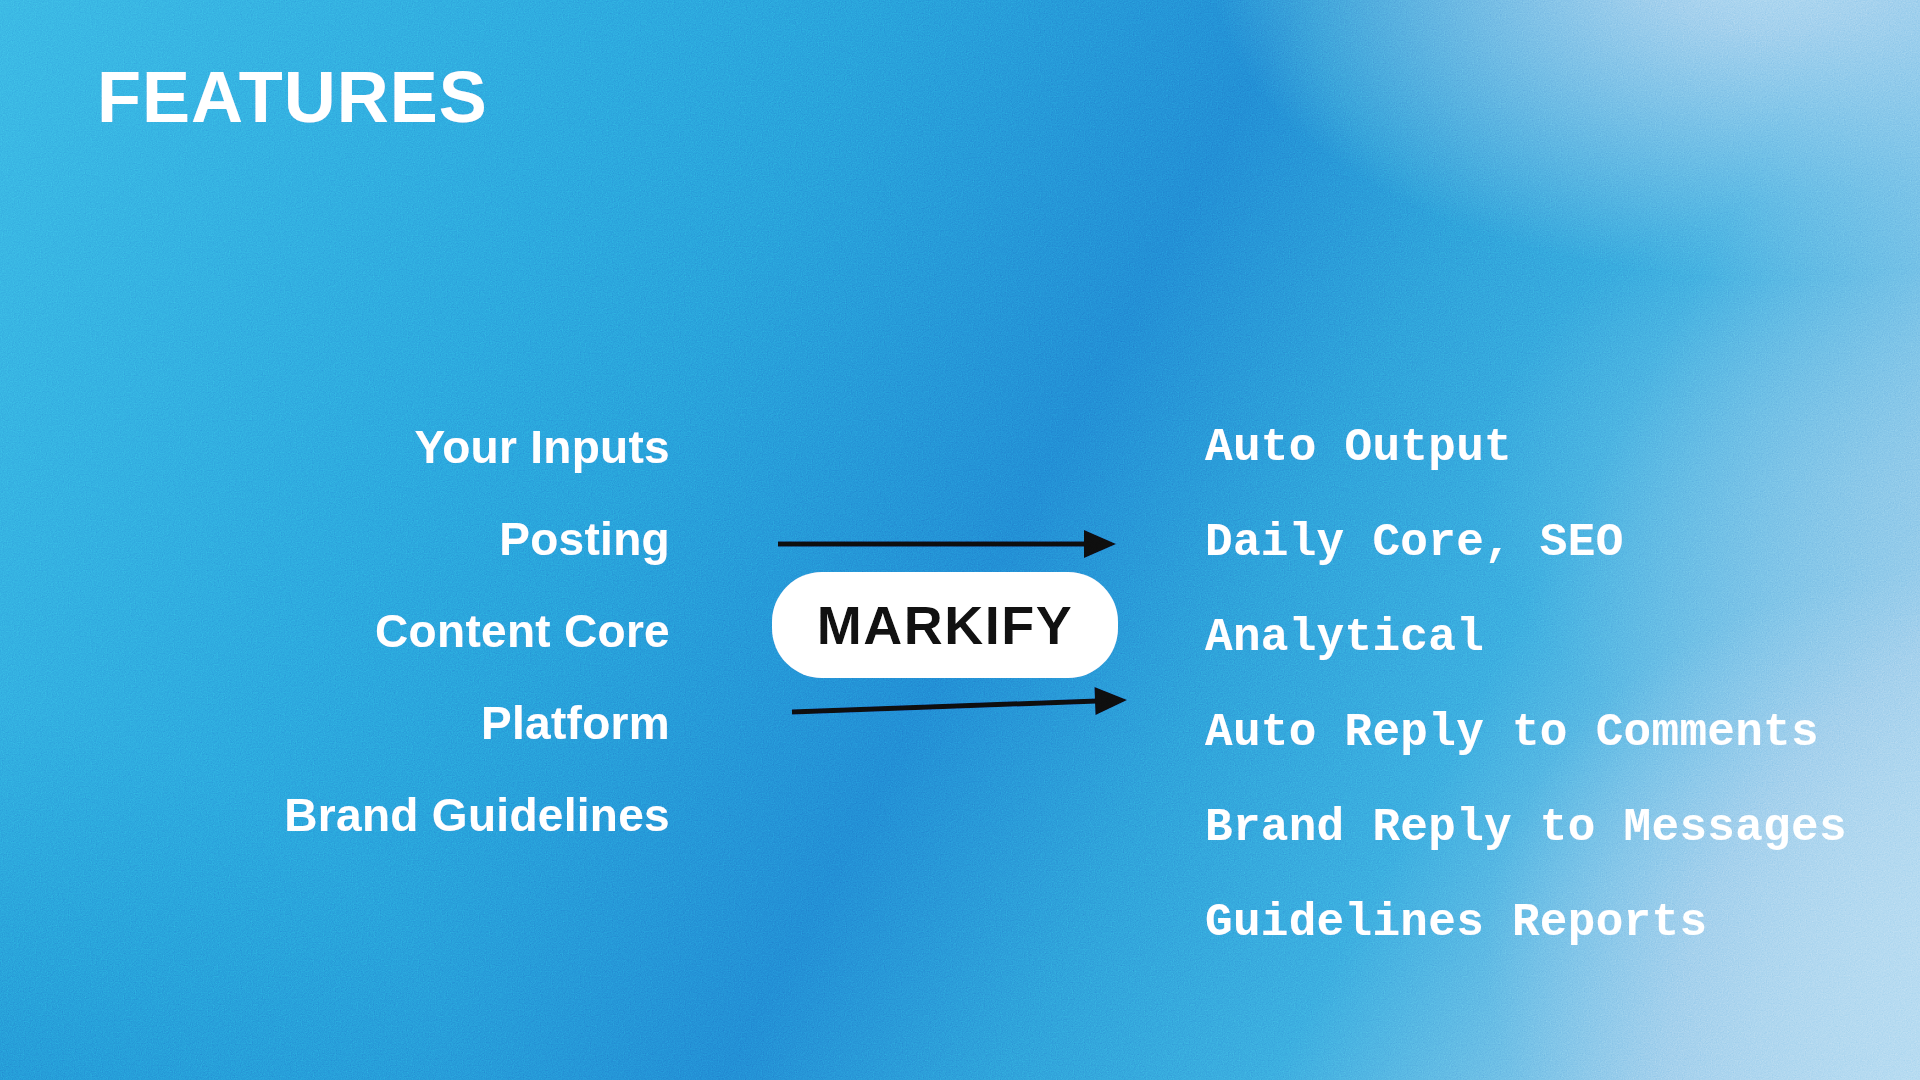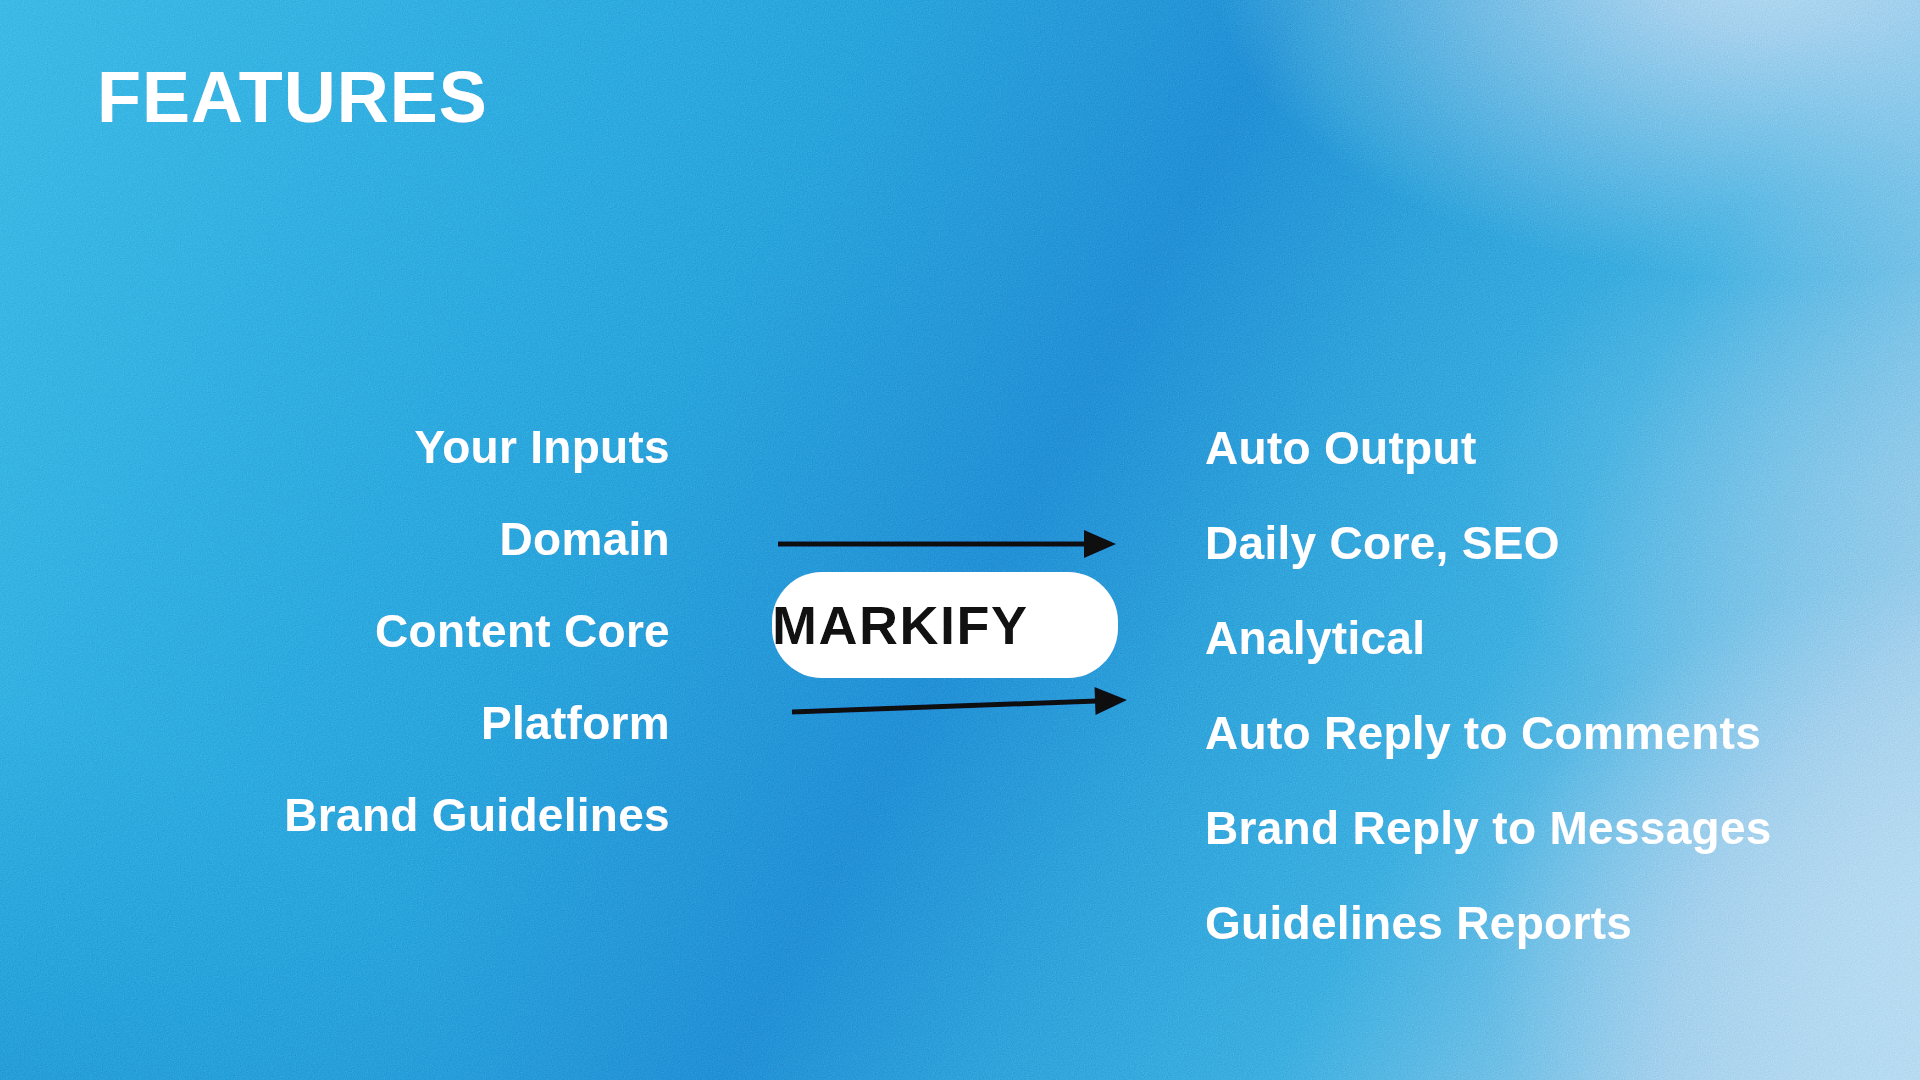--- a/index.html
+++ b/index.html
@@ -66,20 +66,21 @@
     align-items: center;
     justify-content: flex-end;
   }
 
   .col-outputs {
     left: 1205px;
     top: 400px;
     width: 700px;
     align-items: flex-start;
     text-align: right;
+    font-family: Liberation Mono, monospace;
   }
   .col-outputs .row {
     height: 95px;
     display: flex;
     align-items: center;
     justify-content: flex-start;
   }
 
   .row {
     font-size: 46px;
@@ -92,20 +93,21 @@
   .pill {
     position: absolute;
     left: 772px;
     top: 572px;
     width: 346px;
     height: 106px;
     background: #ffffff;
     border-radius: 50px;
     display: flex;
     align-items: center;
+    justify-content: center;
   }
   .pill-label {
     font-size: 54px;
     font-weight: 800;
     letter-spacing: 1.5px;
     color: #0d0d0d;
     white-space: nowrap;
   }
 
   .arrows {
@@ -118,21 +120,21 @@
 </style>
 </head>
 <body>
 
 <div class="slide">
 
   <h2 class="kicker">FEATURES</h2>
 
   <div class="col col-inputs">
     <div class="row">Your Inputs</div>
-    <div class="row">Domain</div>
+    <div class="row">Posting</div>
     <div class="row">Content Core</div>
     <div class="row">Platform</div>
     <div class="row">Brand Guidelines</div>
   </div>
 
   <svg class="arrows" viewBox="0 0 1920 1080" xmlns="http://www.w3.org/2000/svg">
     <defs>
       <marker id="arrowhead" markerUnits="userSpaceOnUse" markerWidth="36" markerHeight="32" refX="4" refY="16" orient="auto">
         <path d="M2,2 L34,16 L2,30 Z" fill="#0b0b0b"></path>
       </marker>

